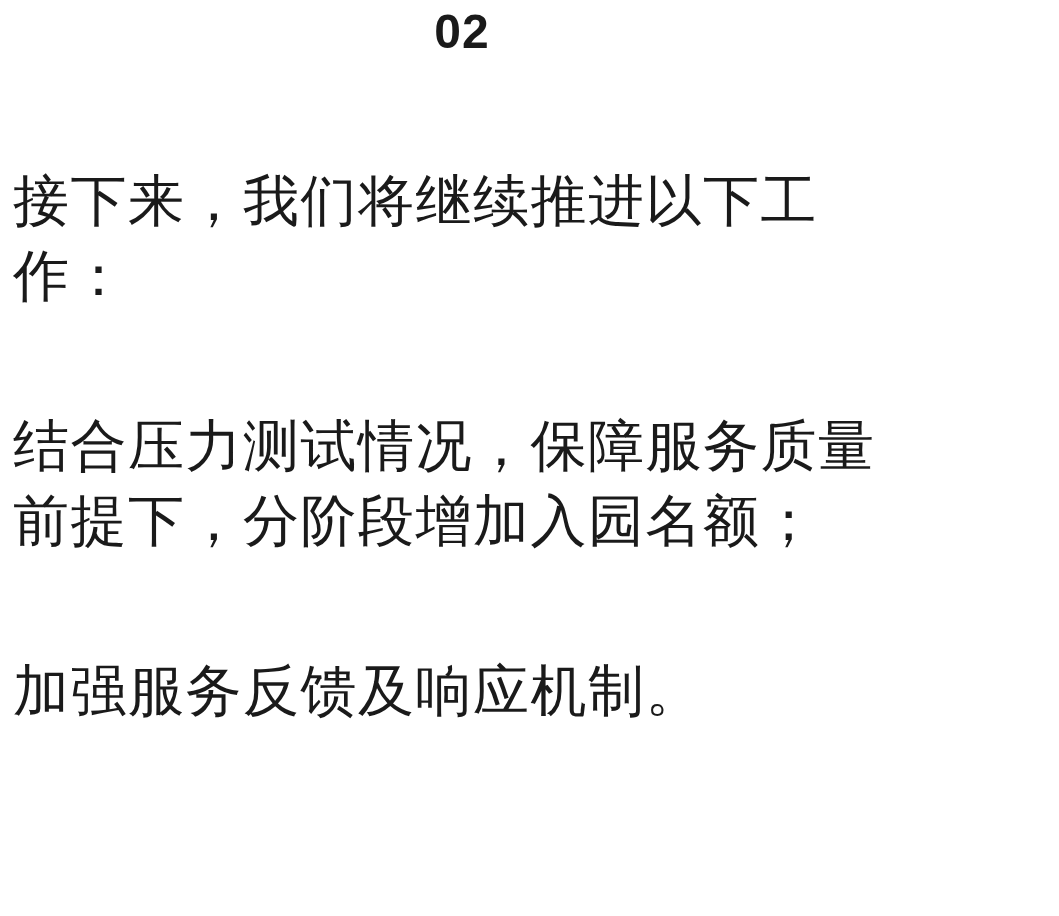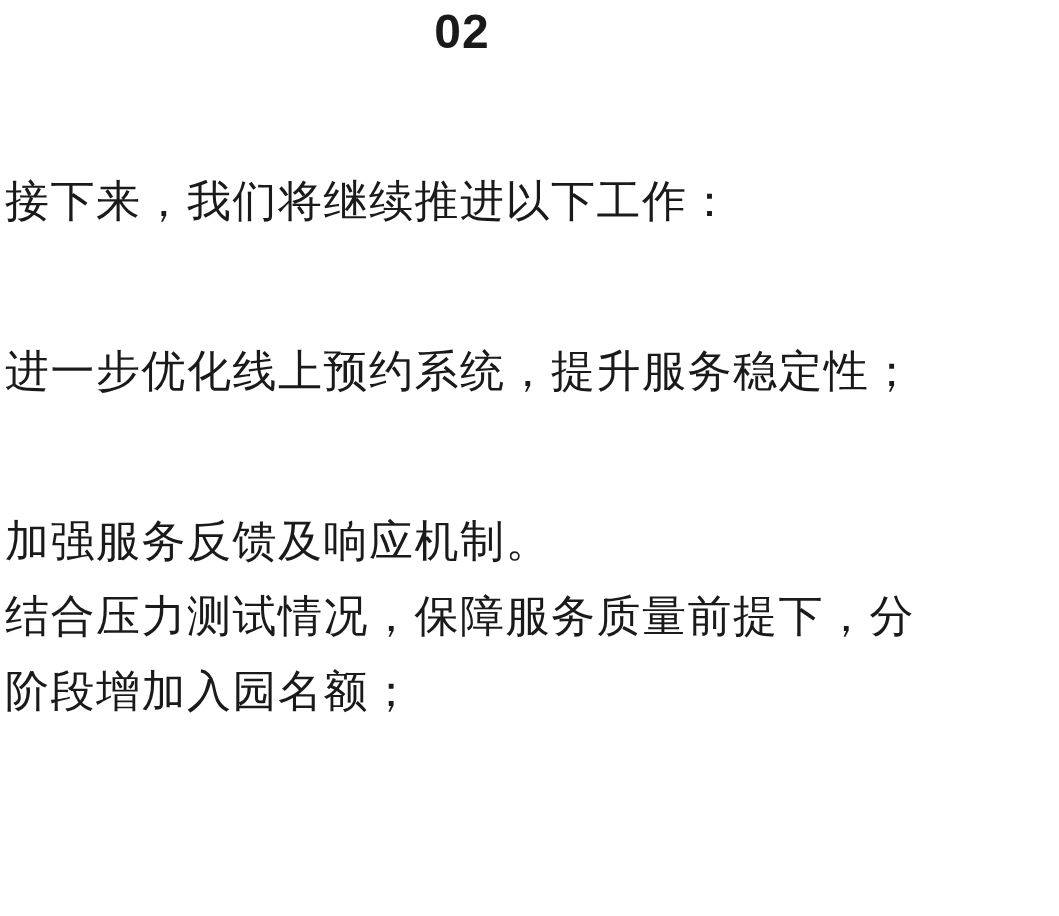--- a/index.html
+++ b/index.html
@@ -32,37 +32,36 @@
   }
   .section-title {
     text-align: center;
     font-weight: bold;
     font-size: 48px;
     line-height: 60px;
     margin-top: 23px;
     letter-spacing: 1.5px;
   }
   .body-para {
-    margin: 0 0 95px 0;
-    font-size: 44px;
+    margin: 0 0 95px 8px;
+    font-size: 56px;
     line-height: 75px;
     letter-spacing: 1.5px;
     word-break: break-all;
     text-align: left;
   }
   .body-para.first {
     margin-top: 106px;
   }
   .body-para.last {
     margin-bottom: 0;
   }
 </style>
 </head>
 <body>
 
 <main class="article">
   <div class="section-number">02</div>
 
   <p class="body-para first">接下来，我们将继续推进以下工作：</p>
-  <p class="body-para">进一步优化线上预约系统，提升服务稳定性；</p>
+  <p class="body-para">结合压力测试情况，保障服务质量前提下，分阶段增加入园名额；</p>
   <p class="body-para last">加强服务反馈及响应机制。</p>
-  <p class="body-para">结合压力测试情况，保障服务质量前提下，分阶段增加入园名额；</p>
 </main>
 
 </body></html>

